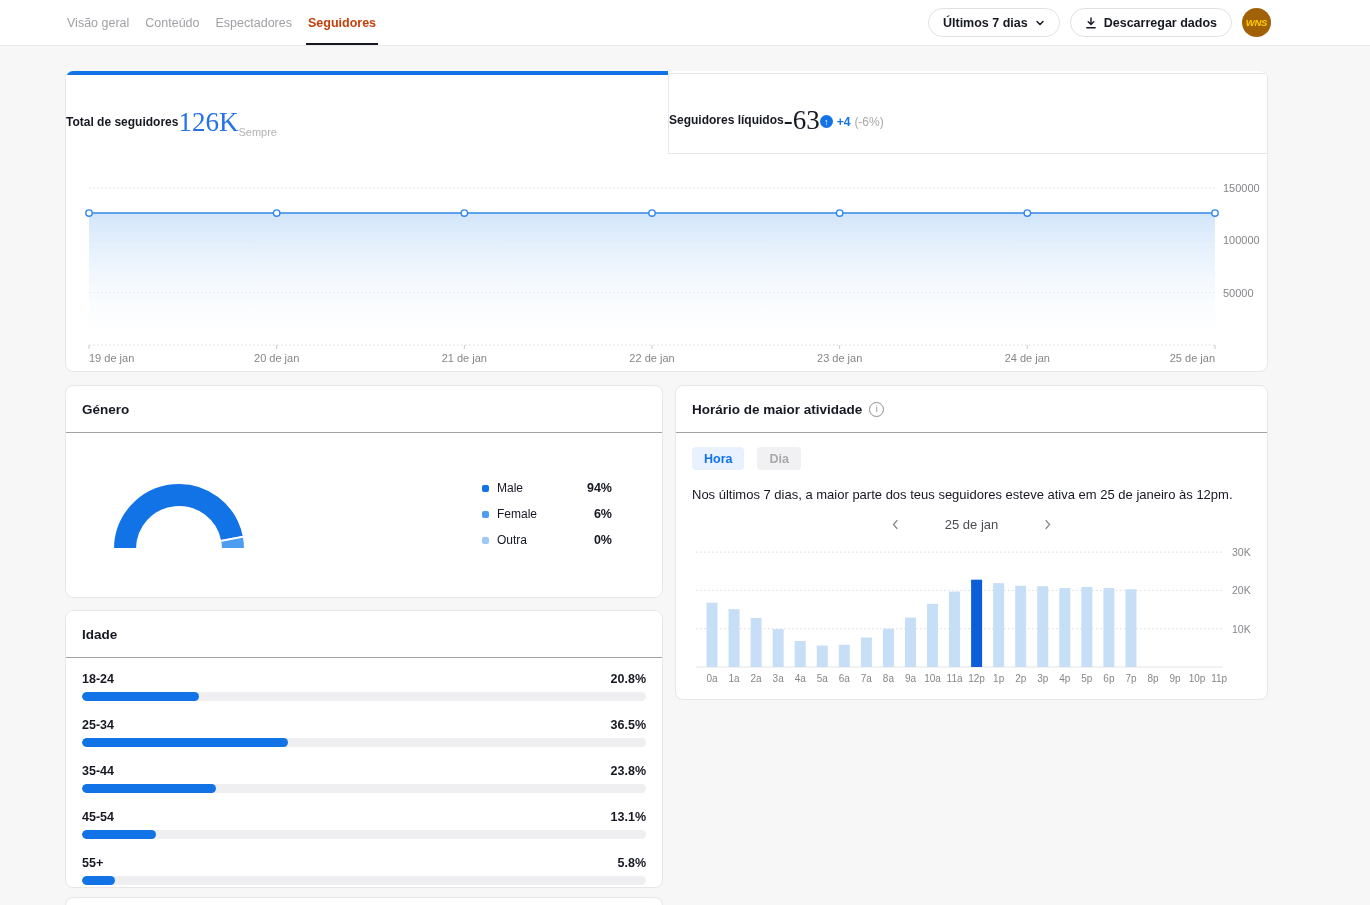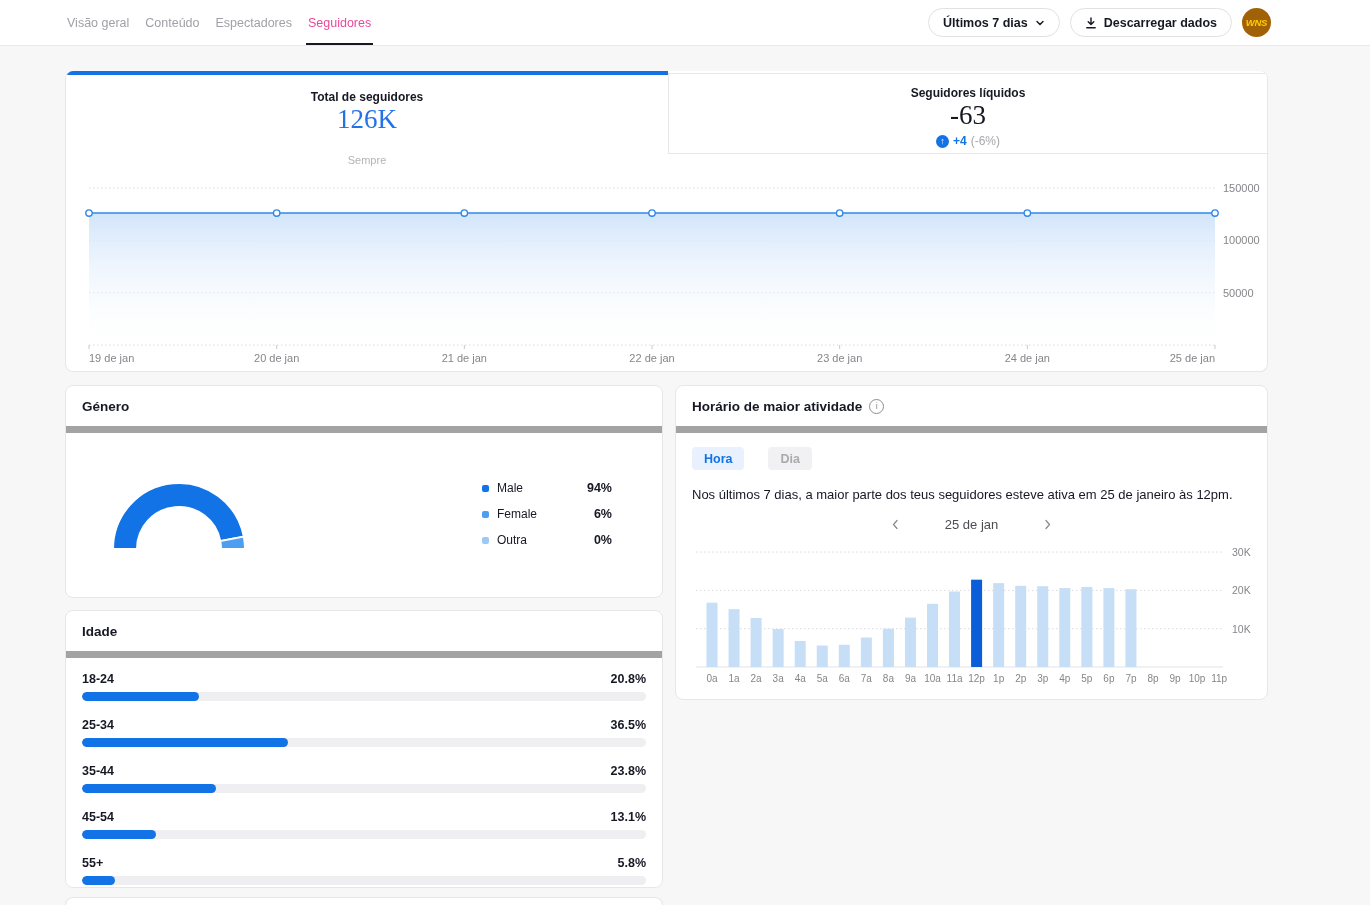--- a/index.html
+++ b/index.html
@@ -2,35 +2,35 @@
 <html><head>
 <meta charset="utf-8">
 <style>
   html,body{margin:0;padding:0}
   body{width:1370px;height:905px;background:#f7f7f8;font-family:"Liberation Sans",sans-serif;color:#161823;overflow:hidden}
 
   
   .topbar{height:46px;background:#fff;border-bottom:1px solid #e9e9ec;display:flex;align-items:center;justify-content:space-between;padding:0 99px 0 65px;box-sizing:border-box}
   .tabs{display:flex;gap:12px;height:100%;align-items:center}
   .tab{color:#a0a1a6;font-size:12.5px;cursor:pointer;position:relative;height:100%;display:flex;align-items:center;padding:0 2px;white-space:nowrap}
-  .tab.active{color:#ec4899;font-weight:400}
+  .tab.active{color:#c2410c;font-weight:700}
   .tab.active::after{content:"";position:absolute;bottom:0;left:0;right:0;height:2px;background:#161823}
   .topbar-right{display:flex;align-items:center;gap:10px}
   .pill{display:flex;align-items:center;gap:7px;height:29px;padding:0 14px;border:1px solid #e1e1e4;border-radius:15px;background:#fff;font-size:12.5px;font-weight:700;color:#161823;font-family:inherit;cursor:pointer;white-space:nowrap}
   .avatar{width:29px;height:29px;border-radius:50%;background:#a16207;color:#ffce00;font-size:9.5px;font-weight:900;font-style:italic;display:flex;align-items:center;justify-content:center;cursor:pointer;letter-spacing:-.3px}
 
   
   main{position:relative;height:859px}
   .card{position:absolute;background:#fff;border:1px solid #e7e7ea;border-radius:8px;box-sizing:border-box}
-  .card-header{height:47px;border-bottom:7px solid #a3a3a3;display:flex;align-items:center;padding:0 16px;font-size:13.5px;font-weight:700;box-sizing:border-box}
+  .card-header{height:47px;border-bottom:1px solid #a3a3a3;display:flex;align-items:center;padding:0 16px;font-size:13.5px;font-weight:700;box-sizing:border-box}
 
   
   #summary-card{left:65px;top:25px;width:1203px;height:301px;border-top:none;overflow:hidden}
   .summary-tabs{display:flex;height:83px}
-  .stab{box-sizing:border-box;display:flex;flex-direction:column;align-items:center;padding-top:15px;cursor:pointer;background:#fff}
+  .stab{box-sizing:border-box;display:flex;flex-direction:row;align-items:center;padding-top:15px;cursor:pointer;background:#fff}
   .stab.active{width:603px;border-top:4px solid #1273e6}
   .stab.inactive{width:600px;border:1px solid #e7e7ea;border-right:none;margin-top:2px;height:81px;padding-top:12px}
   .stab-title{font-size:12px;font-weight:700}
   .stab-value{font-family:"Liberation Serif",serif;font-size:27px;line-height:29px;margin-top:1px}
   .stab-value.blue{color:#2472e8}
   .stab-caption{font-size:11px;color:#b3b3b7;margin-top:20px}
   .stab-delta{display:flex;align-items:center;gap:4px;font-size:12px;margin-top:4px}
   .up-badge{width:13px;height:13px;border-radius:50%;background:#1273e6;color:#fff;font-size:9px;font-weight:700;display:flex;align-items:center;justify-content:center}
   .delta-val{color:#1273e6;font-weight:700}
   .delta-pct{color:#a7a8ac}
@@ -53,21 +53,21 @@
   .age-head{display:flex;justify-content:space-between;font-size:12.5px;font-weight:700;margin-bottom:6px}
   .age-track{height:9px;border-radius:5px;background:#efeff1;overflow:hidden}
   .age-fill{height:100%;border-radius:5px;background:#1273e6}
 
   #partial-card{left:65px;top:851px;width:598px;height:9px;border-bottom:none;border-radius:8px 8px 0 0}
 
   
   #activity-card{left:675px;top:339px;width:593px;height:315px}
   .info-icon{width:13px;height:13px;border:1px solid #8d8e92;border-radius:50%;color:#8d8e92;font-size:9px;font-weight:400;display:inline-flex;align-items:center;justify-content:center;margin-left:7px;font-style:normal}
   .activity-body{padding:14px 16px 0}
-  .toggle-row{display:flex;gap:24px}
+  .toggle-row{display:flex;gap:13px}
   .toggle{height:23px;padding:0 12px;border-radius:4px;font-size:12.5px;font-weight:700;display:flex;align-items:center;cursor:pointer}
   .toggle.active{background:#e8f1fd;color:#1273e6}
   .toggle.inactive{background:#f1f1f3;color:#a9aaae}
   .activity-sentence{font-size:13px;margin-top:17px;color:#161823}
   .date-nav{display:flex;align-items:center;justify-content:center;gap:44px;margin-top:15px;font-size:13px;color:#4c4d52}
   .nav-chev{cursor:pointer;display:flex;align-items:center}
   #activity-chart{margin-top:9px;height:152px}
 </style>
 </head>
 <body>

